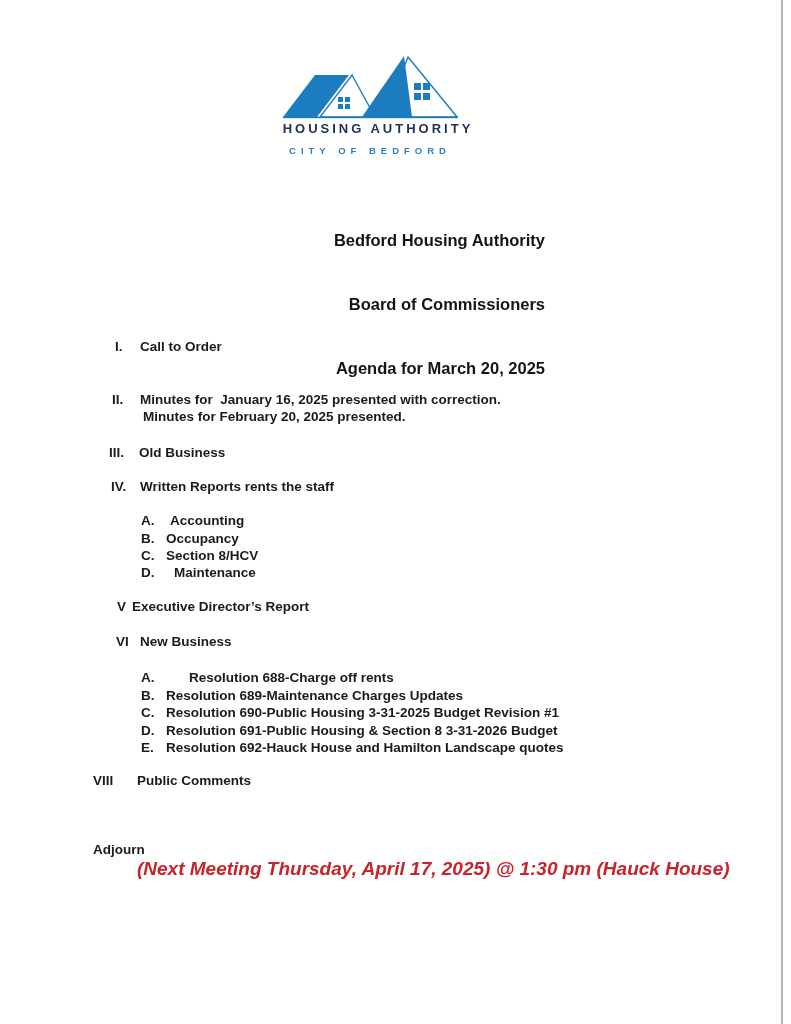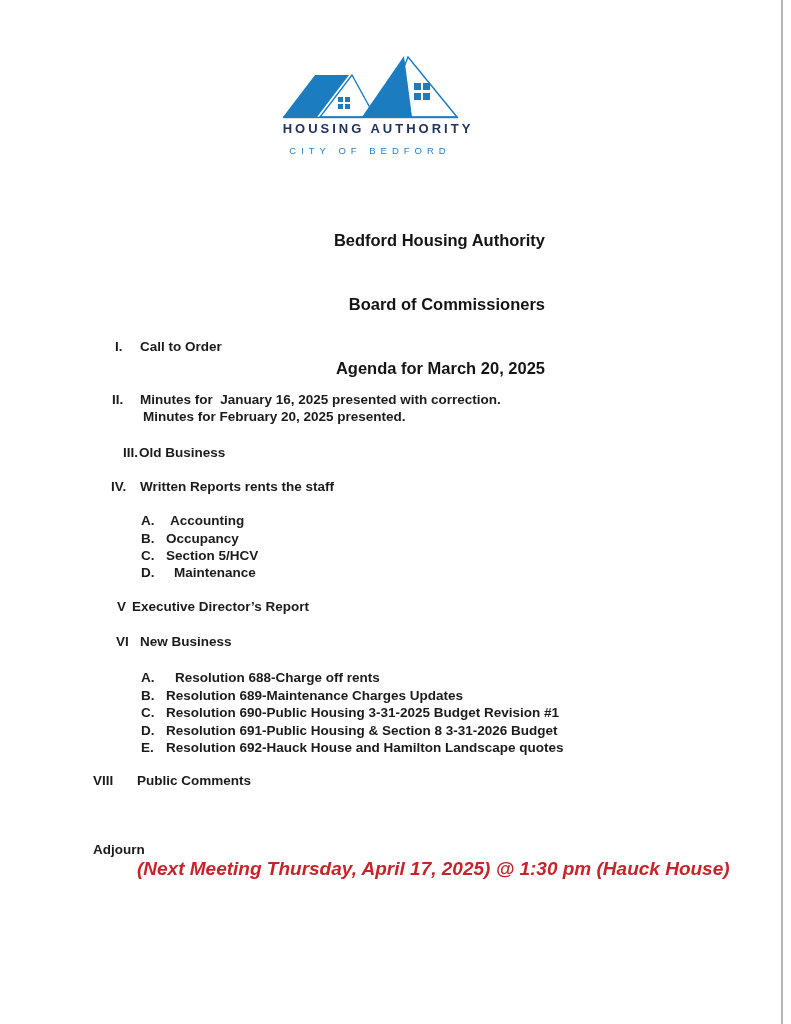--- a/index.html
+++ b/index.html
@@ -17,38 +17,38 @@
     text-align:right; font-size:16.5px; font-weight:700;
     color:#141414; line-height:21.4px; white-space:pre;
   }
   .org-name {
     left:275px; top:121px; width:206px; text-align:center;
     font-size:13px; font-weight:700; letter-spacing:3px;
     color:#21325c;
   }
   .org-sub {
     left:276px; top:145px; width:188px; text-align:center;
-    font-size:9.5px; font-weight:400; letter-spacing:5px;
+    font-size:9.5px; font-weight:700; letter-spacing:5px;
     color:#2c80c4;
   }
   .red-note { font-size:19px; font-weight:700; font-style:italic; color:#c8232b; }
   .edge-line { left:781px; top:0; width:2px; height:1024px; background:#b3b6b1; }
 
   
   #num-i   { left:115px; top:338px; } #txt-i   { left:140px; top:338px; }
   #num-ii  { left:112px; top:391px; } #txt-ii1 { left:140px; top:391px; } #txt-ii2 { left:143px; top:408px; }
-  #num-iii { left:123px; top:444px; } #txt-iii { left:139px; top:444px; }
+  #num-iii { left:109px; top:444px; } #txt-iii { left:139px; top:444px; }
   #num-iv  { left:111px; top:478px; } #txt-iv  { left:140px; top:478px; }
   #sr-a-l { left:141px; top:512px; } #sr-a-t { left:170px; top:512px; }
   #sr-b-l { left:141px; top:530px; } #sr-b-t { left:166px; top:530px; }
   #sr-c-l { left:141px; top:547px; } #sr-c-t { left:166px; top:547px; }
   #sr-d-l { left:141px; top:564px; } #sr-d-t { left:174px; top:564px; }
   #num-v   { left:117px; top:598px; } #txt-v   { left:132px; top:598px; }
   #num-vi  { left:116px; top:633px; } #txt-vi  { left:140px; top:633px; }
-  #nb-a-l { left:141px; top:669px; } #nb-a-t { left:168px; top:669px;padding-left:7px; }
+  #nb-a-l { left:141px; top:669px; } #nb-a-t { left:182px; top:669px;padding-left:7px; }
   #nb-b-l { left:141px; top:687px; } #nb-b-t { left:166px; top:687px; }
   #nb-c-l { left:141px; top:704px; } #nb-c-t { left:166px; top:704px; }
   #nb-d-l { left:141px; top:722px; } #nb-d-t { left:166px; top:722px; }
   #nb-e-l { left:141px; top:739px; } #nb-e-t { left:166px; top:739px; }
   #num-viii { left:93px; top:772px; } #txt-viii { left:137px; top:772px; }
   #adjourn  { left:93px; top:841px; }
   #red-line { left:137px; top:858px; }
   #logo-svg { left:283px; top:56px; }
 </style>
 </head>
@@ -103,21 +103,21 @@
   <div id="txt-iii" class="abs body-txt">Old Business</div>
 
   <div id="num-iv" class="abs body-txt">IV.</div>
   <div id="txt-iv" class="abs body-txt">Written Reports rents the staff</div>
 
   <div id="sr-a-l" class="abs body-txt">A.</div>
   <div id="sr-a-t" class="abs body-txt">Accounting</div>
   <div id="sr-b-l" class="abs body-txt">B.</div>
   <div id="sr-b-t" class="abs body-txt">Occupancy</div>
   <div id="sr-c-l" class="abs body-txt">C.</div>
-  <div id="sr-c-t" class="abs body-txt">Section 5/HCV</div>
+  <div id="sr-c-t" class="abs body-txt">Section 8/HCV</div>
   <div id="sr-d-l" class="abs body-txt">D.</div>
   <div id="sr-d-t" class="abs body-txt">Maintenance</div>
 
   <div id="num-v" class="abs body-txt">V</div>
   <div id="txt-v" class="abs body-txt">Executive Director’s Report</div>
 
   <div id="num-vi" class="abs body-txt">VI</div>
   <div id="txt-vi" class="abs body-txt">New Business</div>
 
   <div id="nb-a-l" class="abs body-txt">A.</div>

